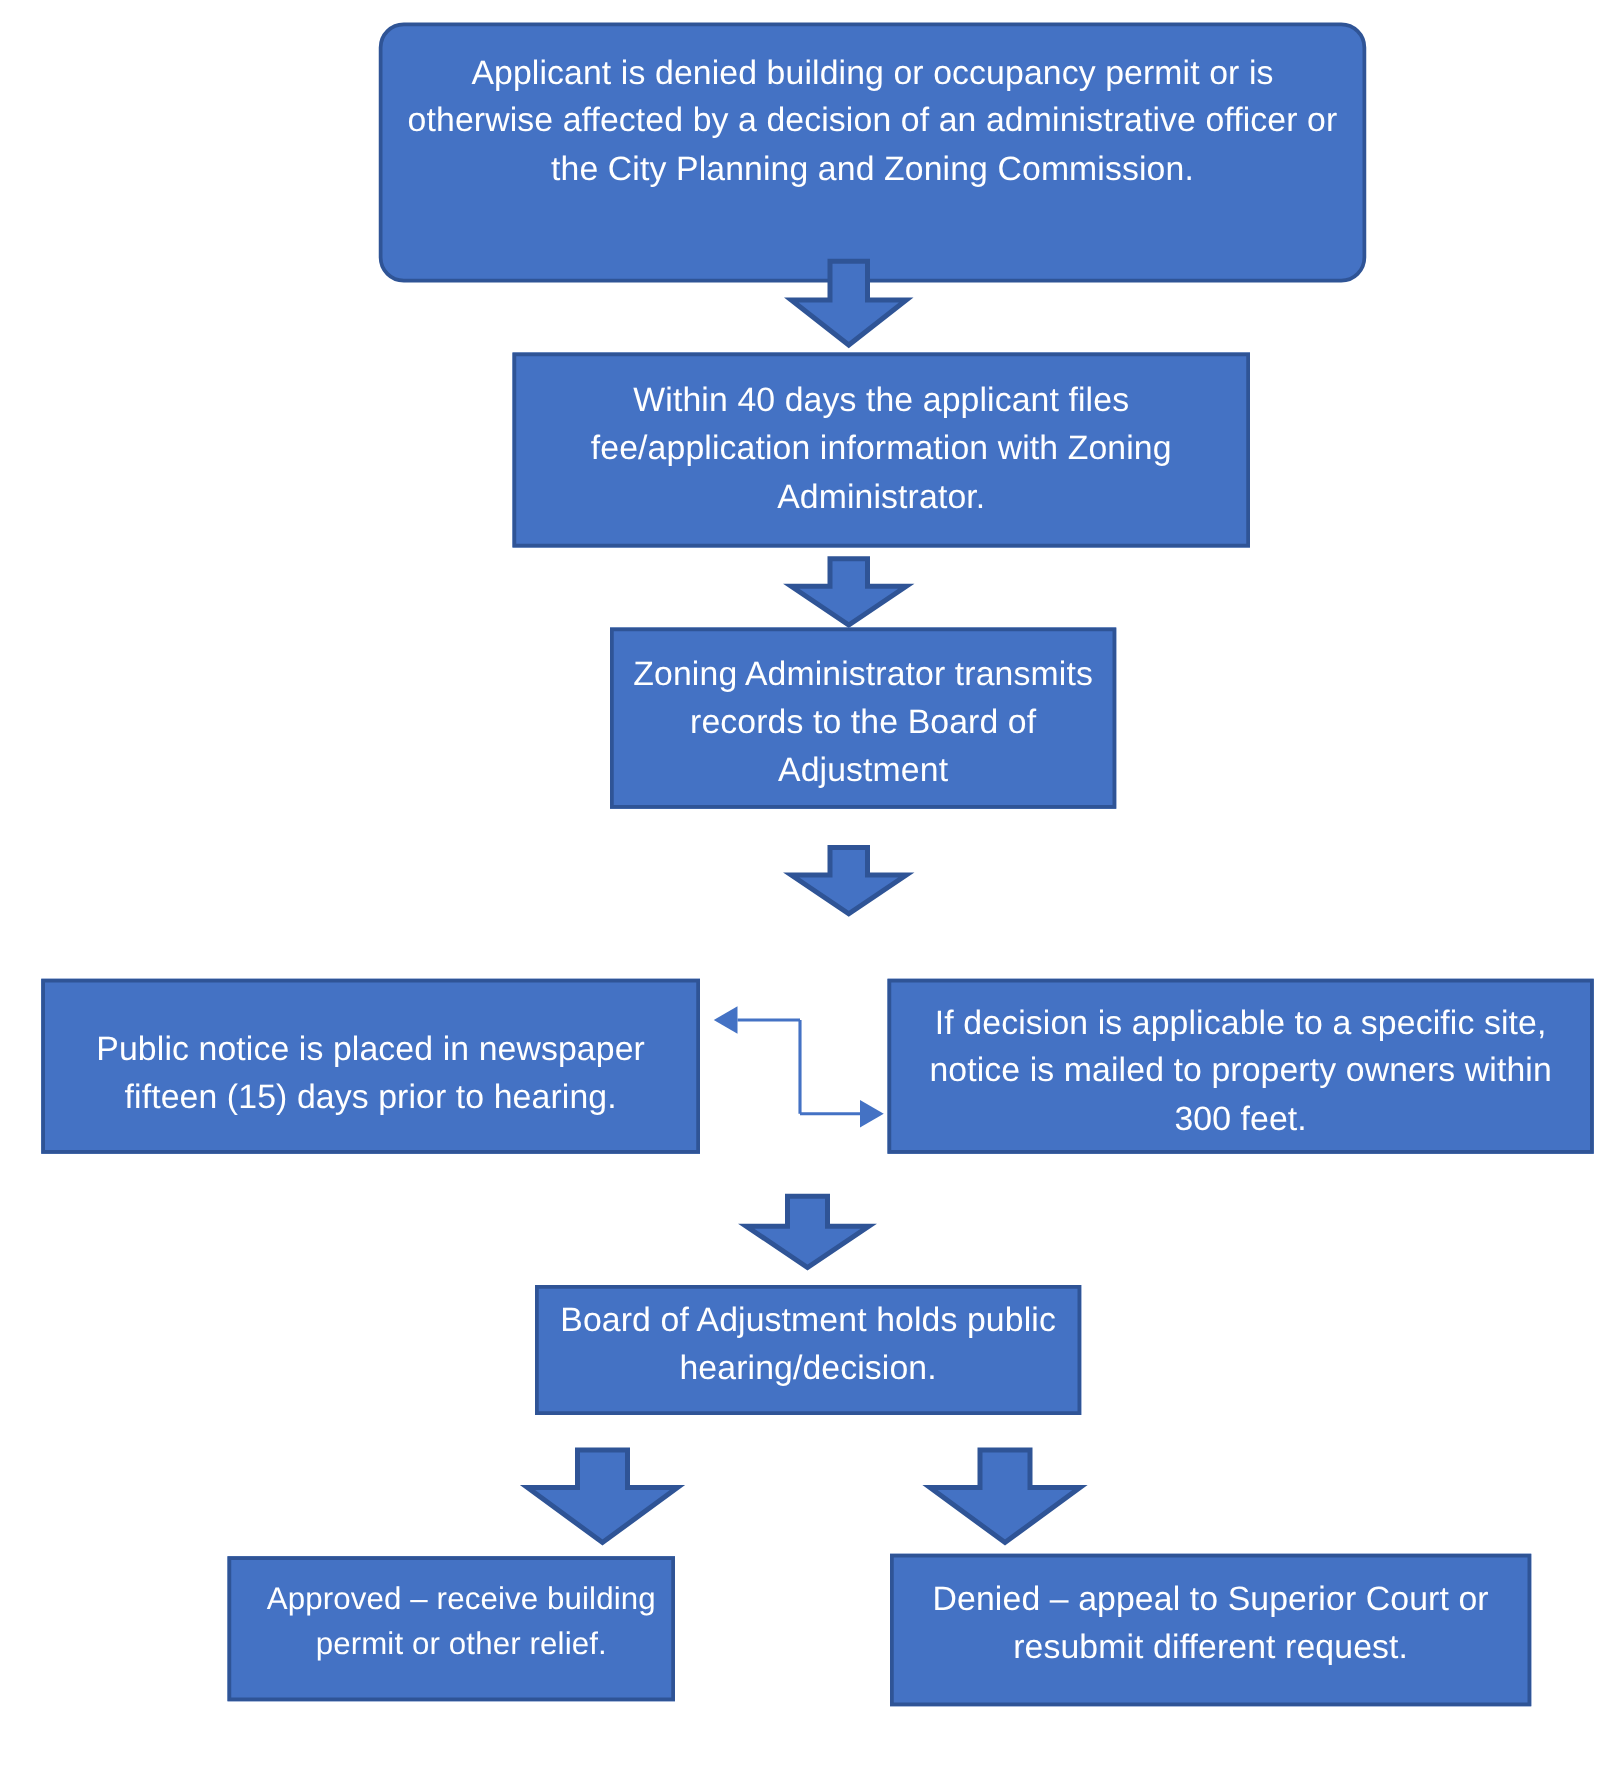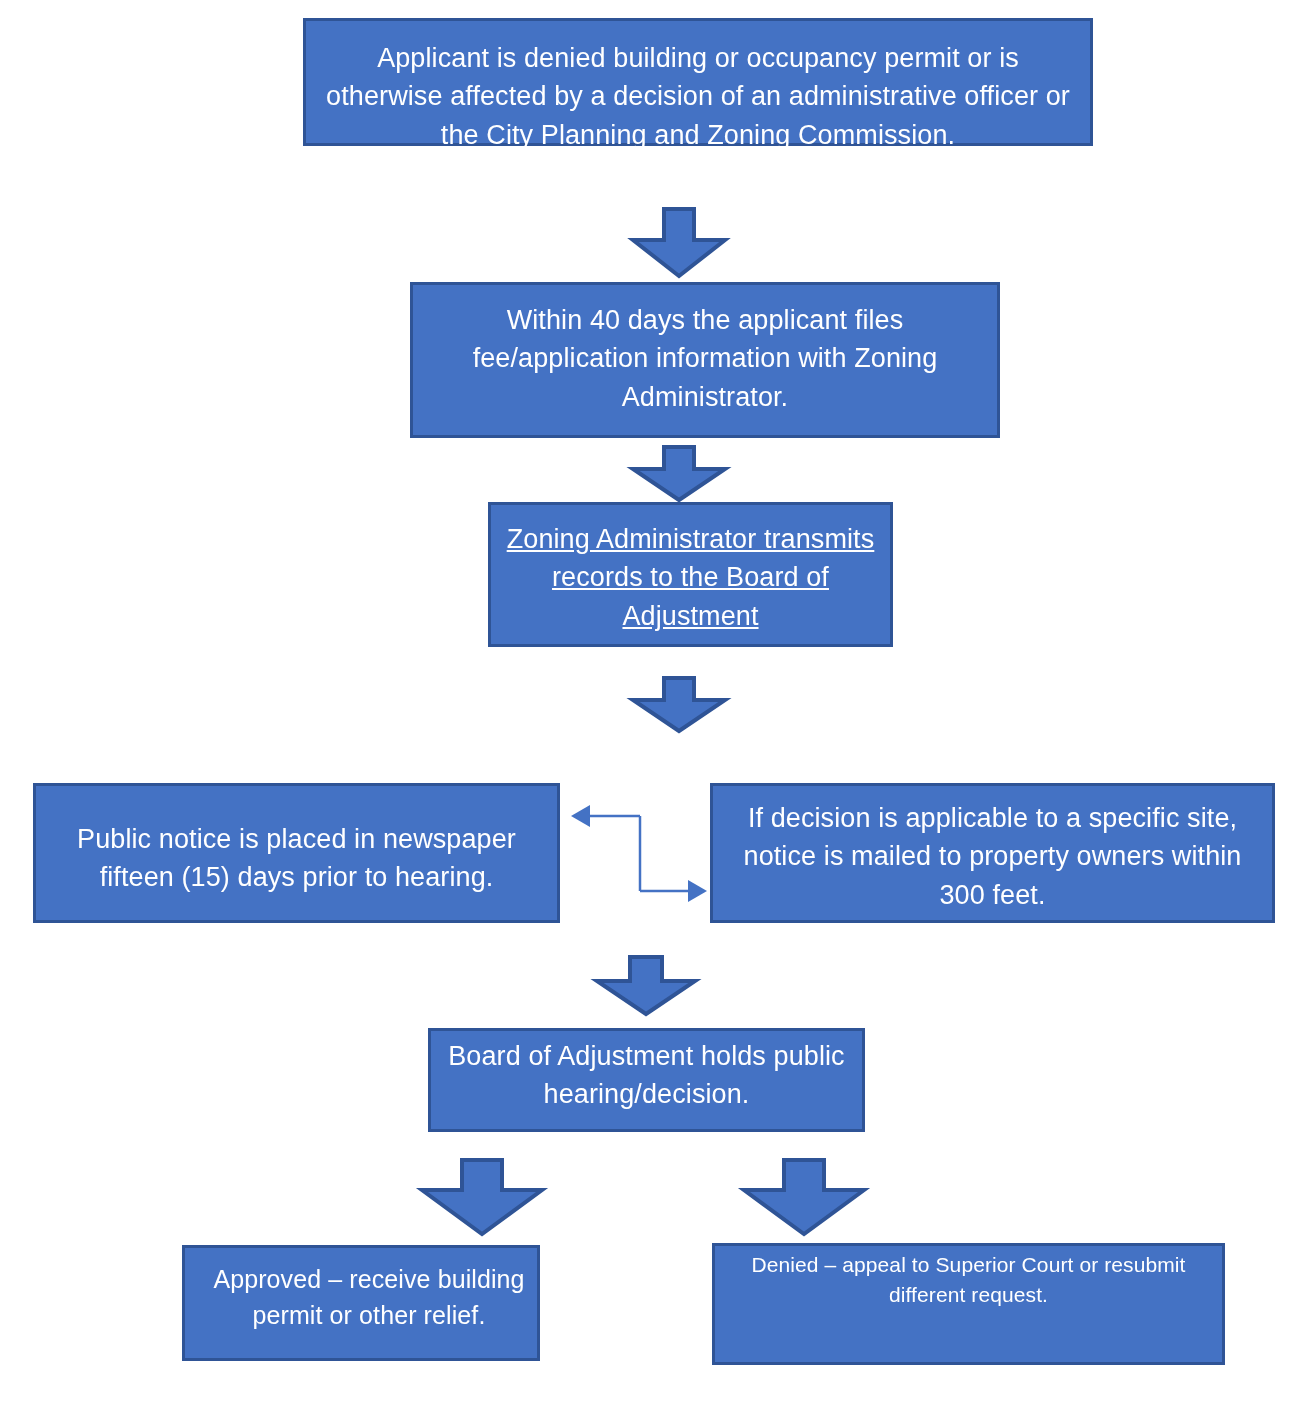--- a/index.html
+++ b/index.html
@@ -33,41 +33,41 @@
 
   
   .connector{position:absolute;}
   .connector svg{display:block;}
 </style>
 </head>
 <body>
 
 <div id="stage">
 
-  <div class="node top-align" style="left:303px;top:18px;width:790px;height:128px;font-size:27px;padding-top:18px;">
+  <div class="node top-align" style="left:303px;top:18px;width:790px;height:208px;font-size:27px;padding-top:18px;border-radius:20px;">
     <span>Applicant is denied building or occupancy permit or is otherwise affected by a decision of an administrative officer or the City Planning and Zoning Commission.</span>
   </div>
 
   <div class="arrow" style="left:629px;top:207px;">
     <svg width="100" height="72" viewBox="0 0 100 72">
       <polygon points="35,2 65,2 65,33 96,33 50,69 4,33 35,33" fill="#4472C4" stroke="#2F5496" stroke-width="4" stroke-linejoin="miter"></polygon>
     </svg>
   </div>
 
   <div class="node top-align" style="left:410px;top:282px;width:590px;height:156px;font-size:27px;padding-top:16px;">
     <span>Within 40 days the applicant files fee/application information with Zoning Administrator.</span>
   </div>
 
   <div class="arrow" style="left:629px;top:445px;">
     <svg width="100" height="58" viewBox="0 0 100 58">
       <polygon points="35,2 65,2 65,24 96,24 50,55 4,24 35,24" fill="#4472C4" stroke="#2F5496" stroke-width="4" stroke-linejoin="miter"></polygon>
     </svg>
   </div>
 
-  <div class="node top-align" style="left:488px;top:502px;width:405px;height:145px;font-size:27px;padding-top:15px;text-decoration:underline;">
+  <div class="node top-align" style="left:488px;top:502px;width:405px;height:145px;font-size:27px;padding-top:15px;">
     <span>Zoning Administrator transmits records to the Board of Adjustment</span>
   </div>
 
   <div class="arrow" style="left:629px;top:676px;">
     <svg width="100" height="58" viewBox="0 0 100 58">
       <polygon points="35,2 65,2 65,24 96,24 50,55 4,24 35,24" fill="#4472C4" stroke="#2F5496" stroke-width="4" stroke-linejoin="miter"></polygon>
     </svg>
   </div>
 
   <div class="node top-align" style="left:33px;top:783px;width:527px;height:140px;font-size:27px;padding-top:34px;">
@@ -110,17 +110,17 @@
   <div class="arrow" style="left:740px;top:1158px;">
     <svg width="128" height="80" viewBox="0 0 128 80">
       <polygon points="44,2 84,2 84,32 124,32 64,76 4,32 44,32" fill="#4472C4" stroke="#2F5496" stroke-width="4" stroke-linejoin="miter"></polygon>
     </svg>
   </div>
 
   <div class="node top-align" style="left:182px;top:1245px;width:358px;height:116px;font-size:25px;padding-top:14px;padding-left:26px;">
     <span>Approved – receive building permit or other relief.</span>
   </div>
 
-  <div class="node top-align" style="left:712px;top:1243px;width:513px;height:122px;font-size:21px;padding-top:4px;">
+  <div class="node top-align" style="left:712px;top:1243px;width:513px;height:122px;font-size:27px;padding-top:14px;">
     <span>Denied – appeal to Superior Court or resubmit different request.</span>
   </div>
 
 </div>
 
 </body></html>

